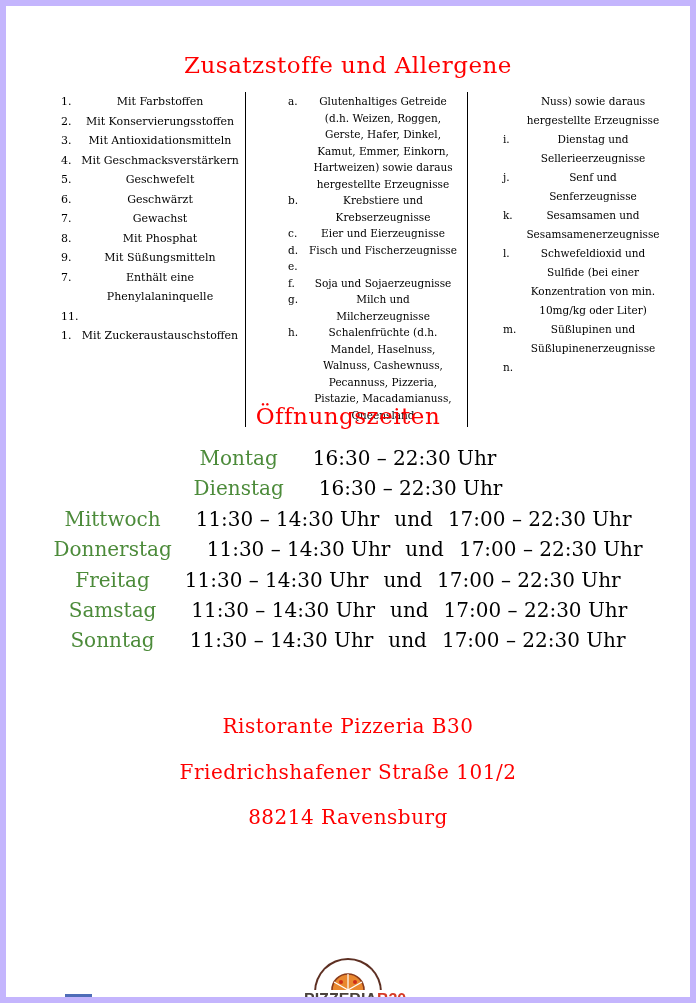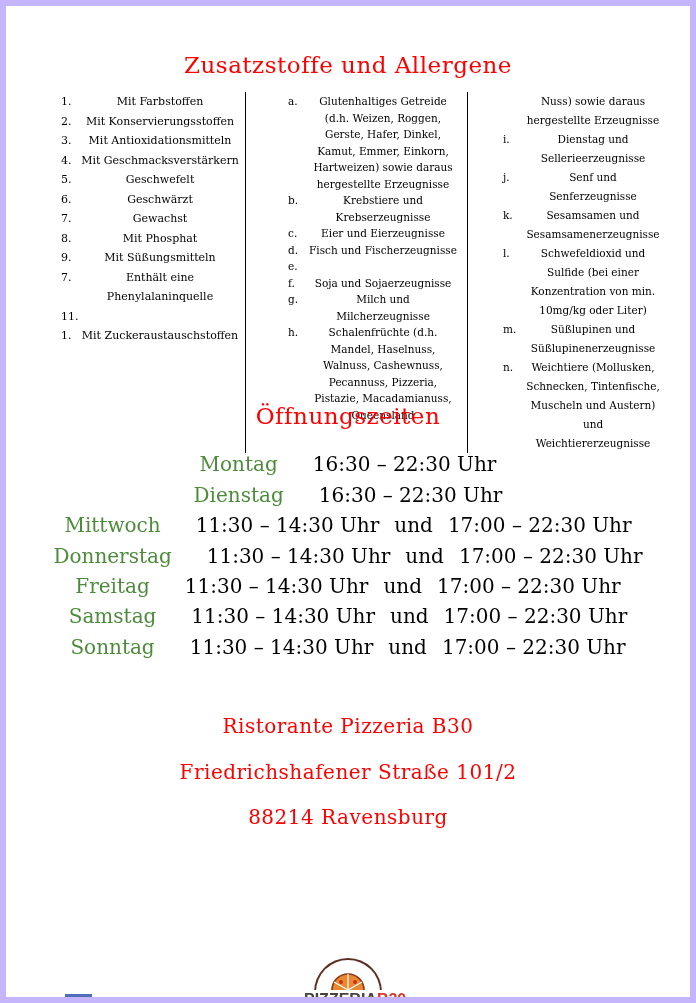--- a/index.html
+++ b/index.html
@@ -32,21 +32,21 @@
   }
   .col-right { flex:1; padding-left:35px; line-height:19px; font-size:10.5px; }
   .li { display:flex; }
   .li .mk { flex:0 0 20px; }
   .col-mid .li .mk, .col-right .li .mk { flex:0 0 21px; }
   .li .tx { flex:1;text-align:center; }
 
   
   .hours { position:absolute; top:440px; left:0; width:100%; }
   .hour-row {
-    display:flex; justify-content:center; align-items:flex-end;
+    display:flex; justify-content:center; align-items:flex-start;
     gap:35px; height:30.4px; font-size:20px;
   }
   .hour-row .day { color:#4c8b3a; }
   .hour-row .times { display:flex; gap:15px; color:#000; }
   .hour-row .times span:empty { display:none; }
 
   
   .contact { position:absolute; top:708px; left:0; width:100%; text-align:center; }
   .contact .line { height:45.5px; color:#fe0000; font-size:20px; letter-spacing:.5px; }
 
@@ -181,21 +181,20 @@
       <div class="li">
           <span class="mk">l.</span>
           <span class="tx">Schwefeldioxid und Sulfide (bei einer Konzentration von min. 10mg/kg oder Liter)</span>
         </div>
       <div class="li">
           <span class="mk">m.</span>
           <span class="tx">Süßlupinen und Süßlupinenerzeugnisse</span>
         </div>
       <div class="li">
           <span class="mk">n.</span>
-          <span class="tx">Weichtiere (Mollusken, Schnecken, Tintenfische, Muscheln und Austern) und Weichtiererzeugnisse</span>
         </div>
     </div>
   </div>
 
   <h2 class="red-heading hours-heading">Öffnungszeiten</h2>
 
   <div class="hours">
     <div class="hour-row">
         <span class="day">Montag</span>
         <span class="times">

